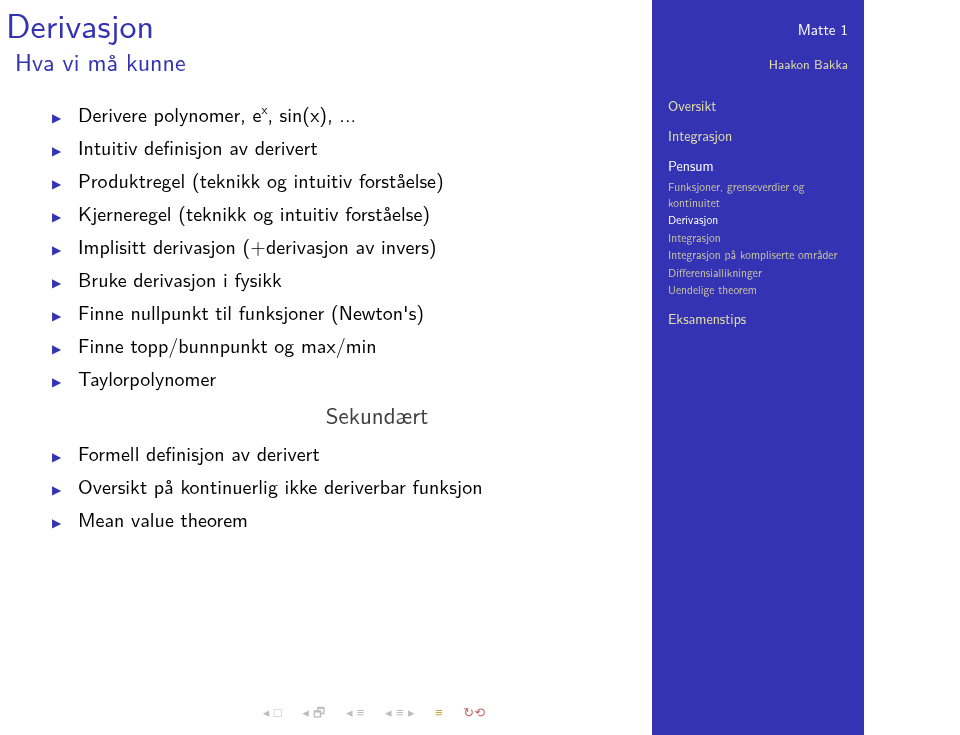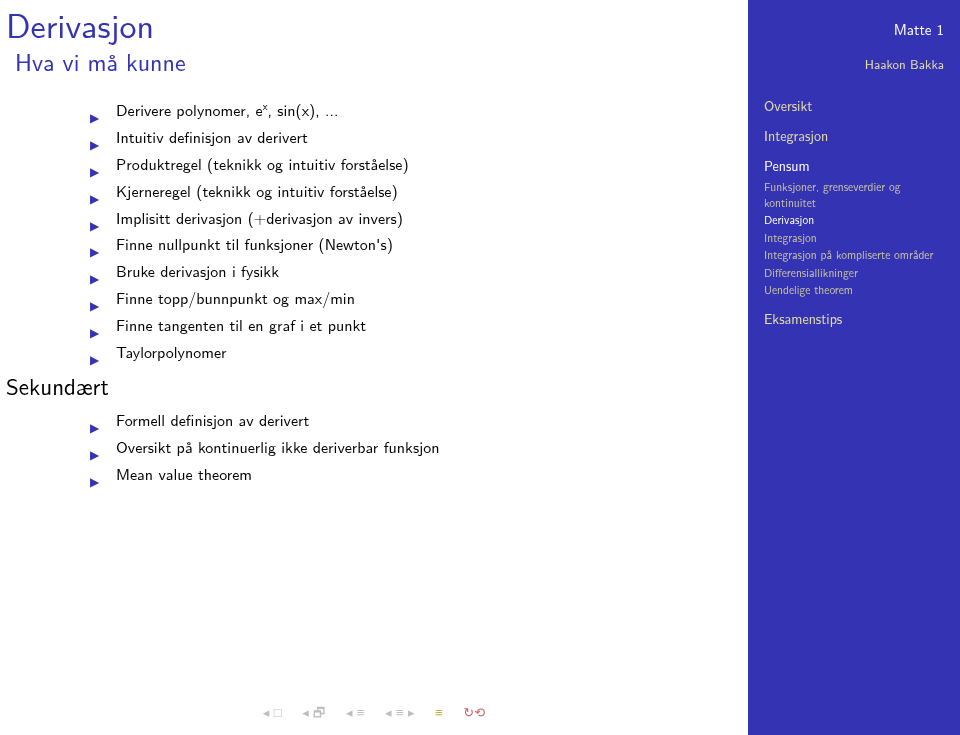--- a/index.html
+++ b/index.html
@@ -6,21 +6,21 @@
     margin: 0;
     padding: 0;
     width: 960px;
     height: 735px;
     background: #ffffff;
     font-family: "Latin Modern Sans", "Lucida Sans", "Trebuchet MS", sans-serif;
     overflow: hidden;
   }
   .slide {
     position: relative;
-    width: 960px;
+    width: 864px;
     height: 735px;
   }
   .main {
     position: absolute;
     left: 0;
     top: 0;
     width: 748px;
     height: 735px;
     box-sizing: border-box;
   }
@@ -42,31 +42,32 @@
     line-height: 1.1;
     padding: 6px 0 0 6px;
   }
   .subtitle {
     color: #3333b3;
     font-size: 24px;
     padding: 0 0 18px 6px;
     margin-left: 9px;
   }
   .content {
-    padding-left: 116px;
-    font-size: 16px;
+    padding-left: 78px;
+    font-size: 20px;
     color: #000;
     line-height: 1.55;
   }
   .section-label {
     padding-left: 6px;
     font-size: 23px;
-    color: #000000;
+    color: #404040;
     margin-top: 4px;
     margin-bottom: 6px;
+    text-align: center;
   }
   ul.items {
     list-style: none;
     margin: 0;
     padding: 0;
   }
   ul.items > li {
     position: relative;
     padding-left: 0;
     margin: 2px 0;
@@ -132,24 +133,23 @@
     <div class="title">Derivasjon</div>
     <div class="subtitle">Hva vi må kunne</div>
 
     <div class="content">
       <ul class="items">
         <li>Derivere polynomer, e<sup>x</sup>, sin(x), ...</li>
         <li>Intuitiv definisjon av derivert</li>
         <li>Produktregel (teknikk og intuitiv forståelse)</li>
         <li>Kjerneregel (teknikk og intuitiv forståelse)</li>
         <li>Implisitt derivasjon (+derivasjon av invers)</li>
+        <li>Bruke derivasjon i fysikk</li>
         <li>Finne nullpunkt til funksjoner (Newton's)</li>
-        <li>Bruke derivasjon i fysikk</li>
         <li>Finne topp/bunnpunkt og max/min</li>
-        <li>Finne tangenten til en graf i et punkt</li>
         <li>Taylorpolynomer</li>
       </ul>
     </div>
 
     <div class="section-label">Sekundært</div>
 
     <div class="content">
       <ul class="items">
         <li>Formell definisjon av derivert</li>
         <li>Oversikt på kontinuerlig ikke deriverbar funksjon</li>

